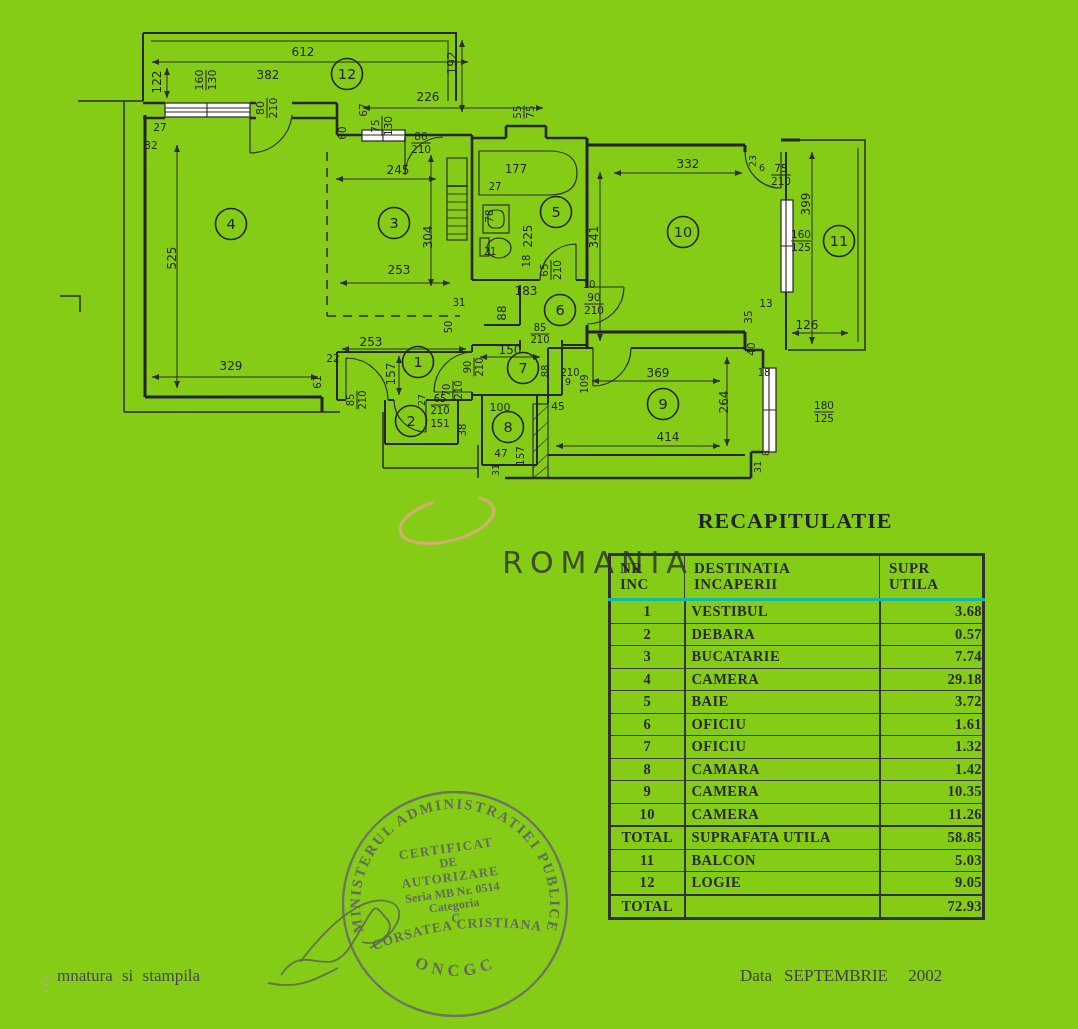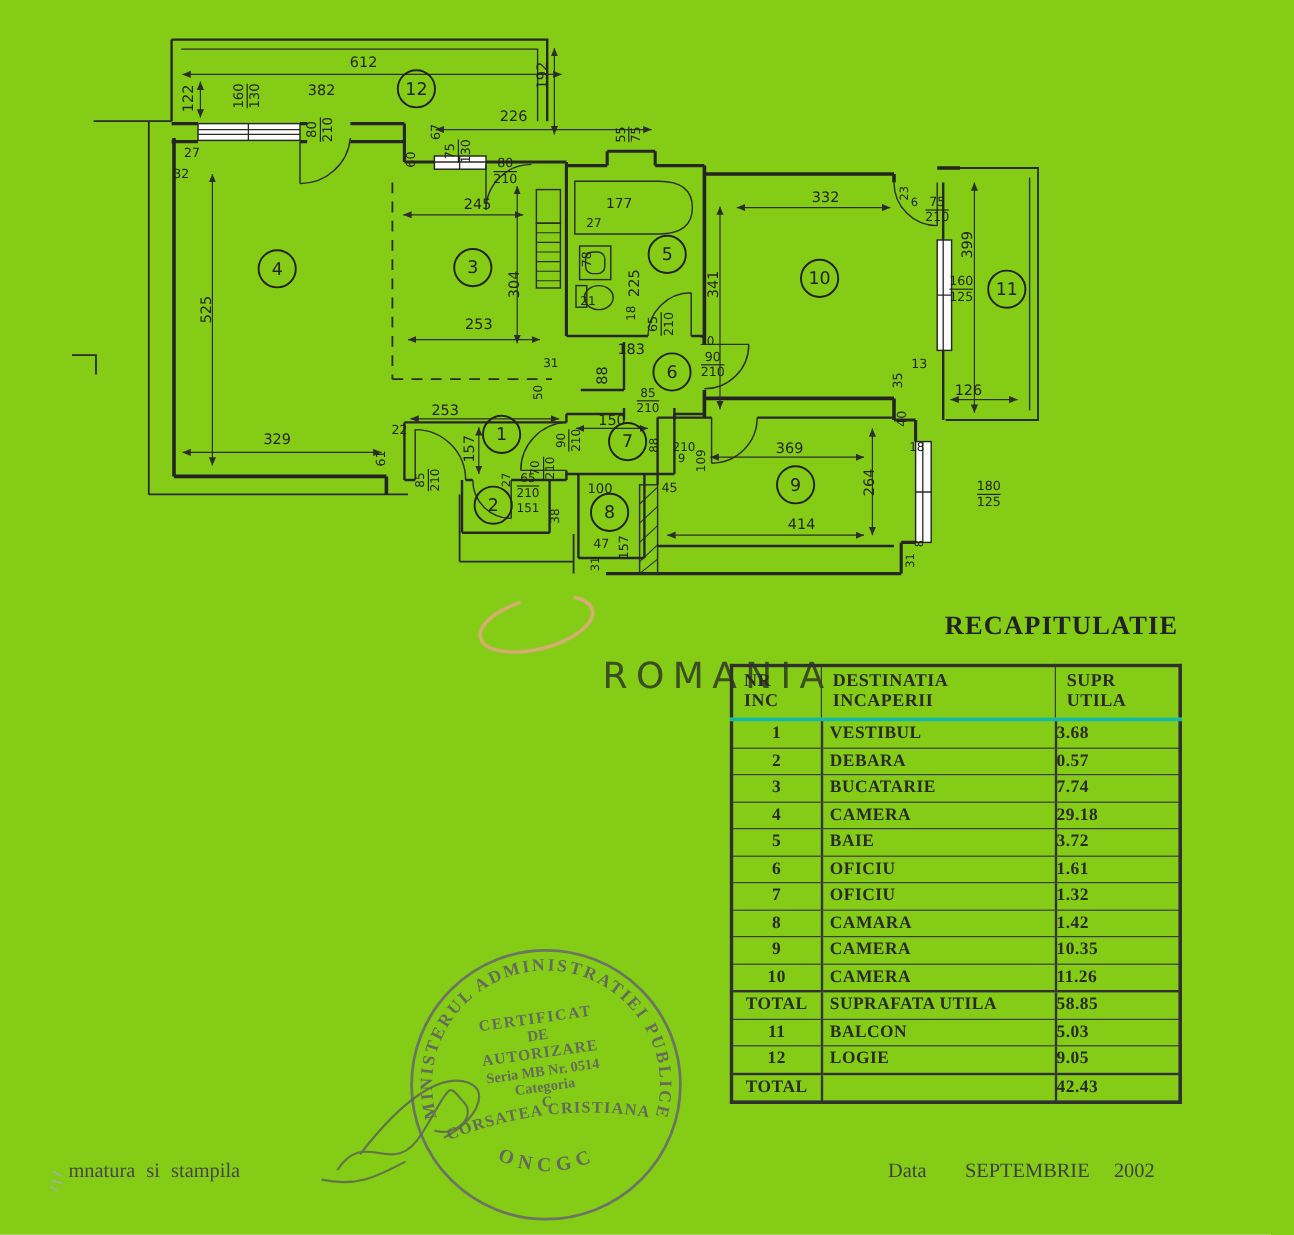--- a/index.html
+++ b/index.html
@@ -14,41 +14,41 @@
   .w3{stroke:#232323;stroke-width:3;fill:none;}
   .dash{stroke-dasharray:9 7;}
   .dim{stroke:#2d2d2d;stroke-width:1;fill:none;}
   .door{stroke:#2d2d2d;stroke-width:1.2;fill:none;}
   .fix{stroke:#2d2d2d;stroke-width:1.2;fill:none;}
   .win{fill:#fcfcfa;stroke:#262626;stroke-width:1.2;}
   .hatch{stroke:#2d2d2d;stroke-width:0.9;fill:none;}
   .stamp-text{font-family:"Liberation Serif",serif;fill:#616161;font-weight:bold;}
   .wm{font-family:"DejaVu Sans",sans-serif;}
   
-  #recap-title{position:absolute;left:608px;top:508px;width:374px;text-align:right;
+  #recap-title{position:absolute;left:608px;top:508px;width:374px;text-align:center;
      font-size:22px;font-weight:bold;letter-spacing:1px;color:#222;}
   #recap-table{position:absolute;left:608px;top:553px;border-collapse:collapse;
      table-layout:fixed;width:374px;background:transparent;}
   #recap-table th,#recap-table td{border:1.5px solid #3b3b3b;font-weight:bold;color:#2a2a2a;
      font-size:14.5px;letter-spacing:.4px;padding:0 0 0 0;height:21.5px;line-height:1.05;}
   #recap-table{border:3px solid #303030;}
   #recap-table th{border-bottom:3px solid #14b8a6;height:42px;text-align:left;
      vertical-align:middle;padding-left:9px;font-size:15px;}
   #recap-table col.c1{width:75px;} #recap-table col.c2{width:195px;} #recap-table col.c3{width:104px;}
   #recap-table td{border-left:2px solid #343434;border-right:2px solid #343434;}
   #recap-table td.c1{text-align:center;}
   #recap-table td.c2{text-align:left;padding-left:6px;}
-  #recap-table td.c3{text-align:left;margin-left:36px;}
+  #recap-table td.c3{text-align:right;margin-left:36px;}
   #recap-table tr.sect td{border-top:2.5px solid #303030;}
   
   .doc-text{position:absolute;color:#474747;font-size:17px;word-spacing:5px;white-space:nowrap;}
   #exec-name{position:absolute;left:388px;top:944px;font-size:18px;font-weight:bold;
      letter-spacing:1.5px;word-spacing:12px;color:#4e4e4e;white-space:nowrap;}
   #date-line{position:absolute;left:740px;top:966px;font-size:17px;color:#3f3f3f;white-space:nowrap;}
-  #date-line .val{margin-left:32px;word-spacing:16px;}
+  #date-line .val{margin-left:12px;word-spacing:16px;}
 </style>
 </head>
 <body>
 
 <div id="page">
 
   <svg id="plan" width="1078" height="1029" viewBox="0 0 1078 1029">
     <defs>
       <marker id="ar" markerWidth="9" markerHeight="8" refX="7" refY="3" orient="auto-start-reverse">
         <path d="M0,0 L7,3 L0,6 Z" fill="#2d2d2d"></path>
@@ -576,21 +576,21 @@
           <td class="c3">5.03</td>
         </tr>
         <tr>
           <td class="c1">12</td>
           <td class="c2">LOGIE</td>
           <td class="c3">9.05</td>
         </tr>
         <tr class="sect">
           <td class="c1">TOTAL</td>
           <td class="c2"></td>
-          <td class="c3">42.43</td>
+          <td class="c3">72.93</td>
         </tr>
       </tbody>
   </table>
 
   <div class="doc-text" style="left:57px;top:966px">mnatura si stampila</div>
   <div id="date-line">
     <span>Data</span><span class="val">SEPTEMBRIE   2002</span>
   </div>
 
 </div>

